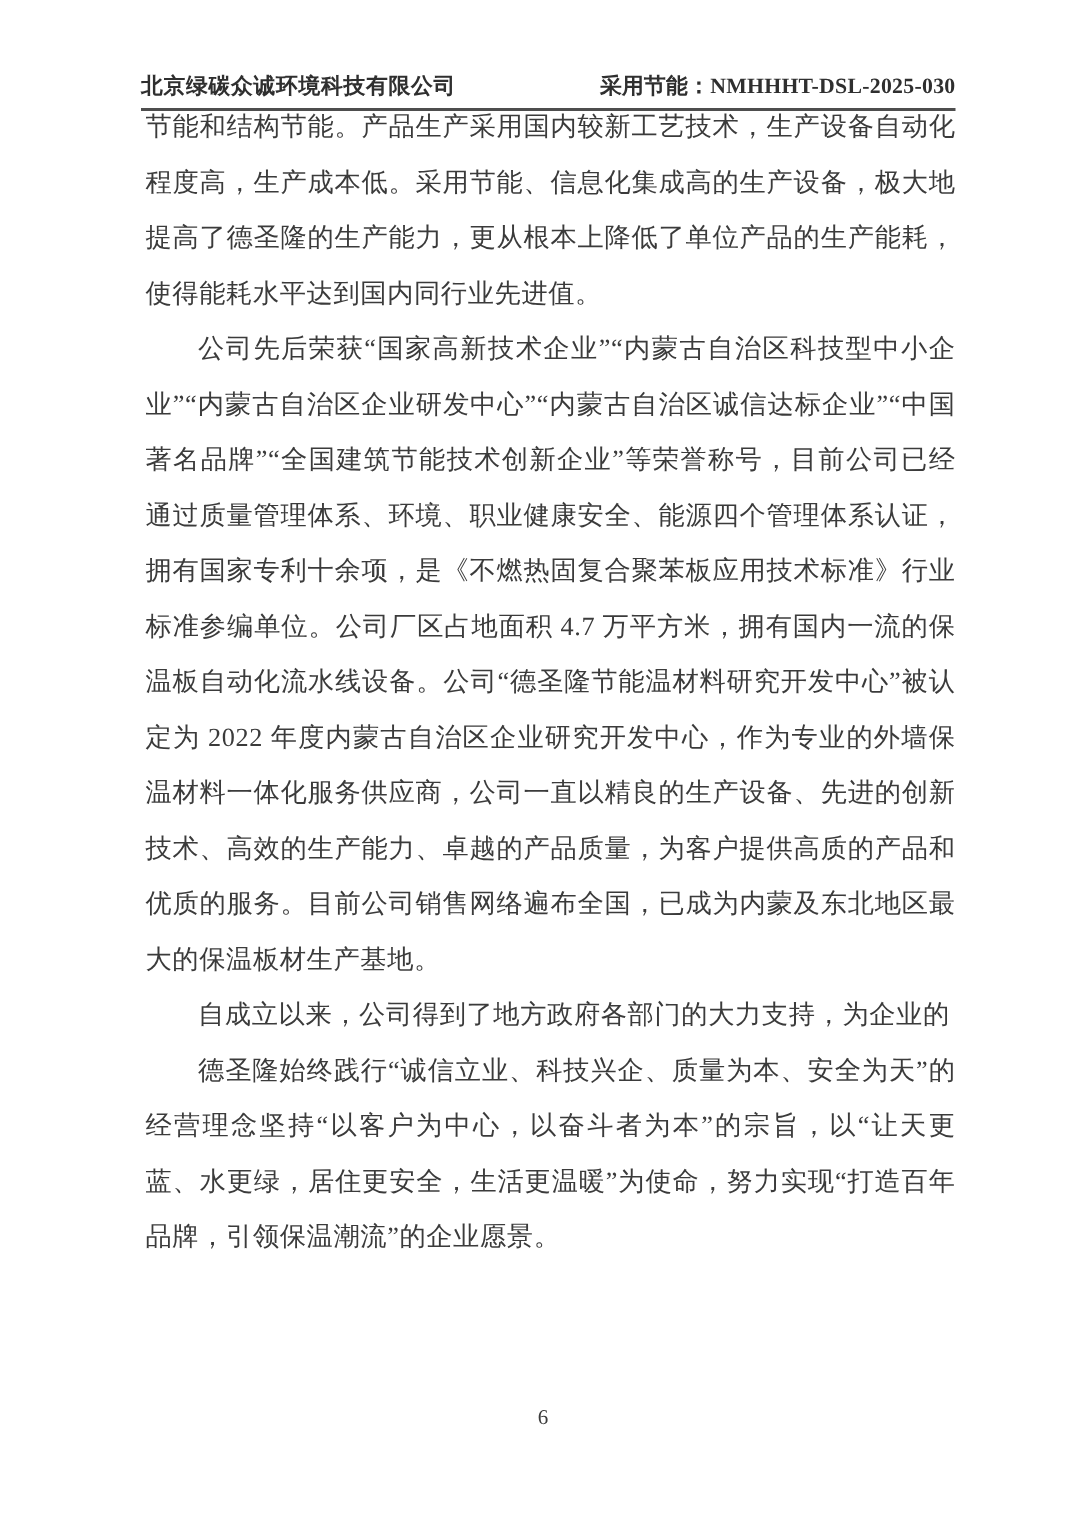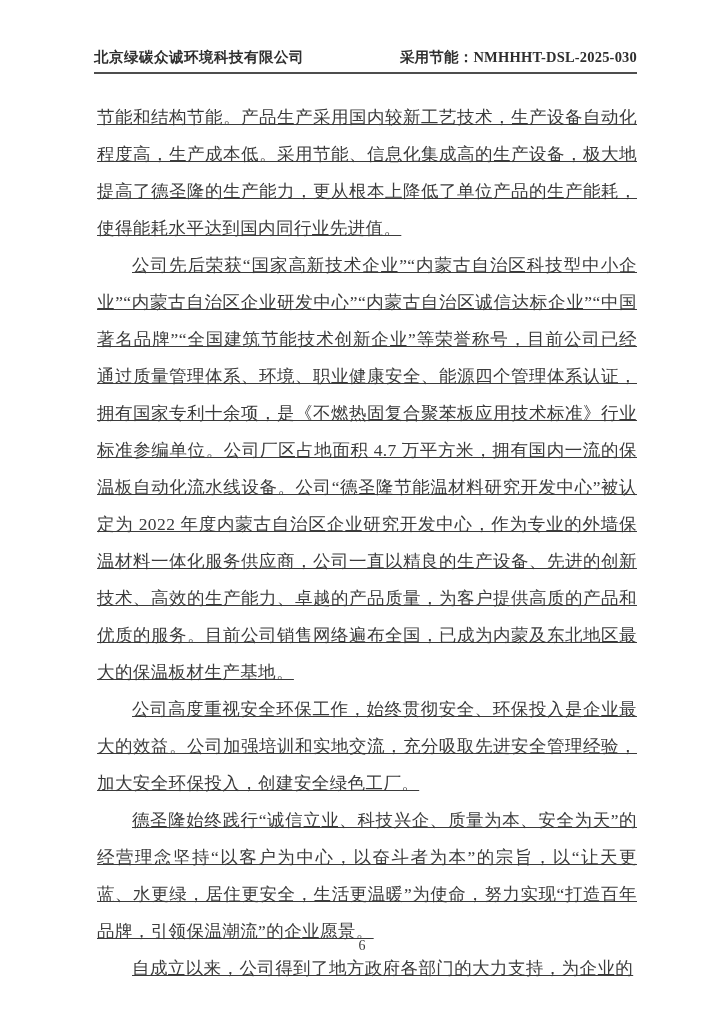--- a/index.html
+++ b/index.html
@@ -32,27 +32,26 @@
     color: #2f2f2f;
     letter-spacing: 0.5px;
     white-space: nowrap;
   }
   .header .doc-number {
     letter-spacing: 0.2px;
   }
   .body-text {
     position: absolute;
     left: 97px;
-    top: 99px;
+    top: 66px;
     width: 540px;
     font-size: 17.5px;
     line-height: 37px;
     letter-spacing: 0.4px;
     text-align: justify;
-    text-decoration: underline;
   }
   .body-text p {
     margin: 0;
     padding: 0;
   }
   .body-text p.indent {
     text-indent: 2em;
   }
   .footer {
     position: absolute;
@@ -70,22 +69,21 @@
 <div class="page">
 
   <div class="header">
     <span>北京绿碳众诚环境科技有限公司</span>
     <span class="doc-number"><span>采用节能：</span><span>NMHHHT-DSL-2025-030</span></span>
   </div>
 
   <div class="body-text">
     <p>节能和结构节能。产品生产采用国内较新工艺技术，生产设备自动化程度高，生产成本低。采用节能、信息化集成高的生产设备，极大地提高了德圣隆的生产能力，更从根本上降低了单位产品的生产能耗，使得能耗水平达到国内同行业先进值。</p>
     <p class="indent">公司先后荣获“国家高新技术企业”“内蒙古自治区科技型中小企业”“内蒙古自治区企业研发中心”“内蒙古自治区诚信达标企业”“中国著名品牌”“全国建筑节能技术创新企业”等荣誉称号，目前公司已经通过质量管理体系、环境、职业健康安全、能源四个管理体系认证，拥有国家专利十余项，是《不燃热固复合聚苯板应用技术标准》行业标准参编单位。公司厂区占地面积 4.7 万平方米，拥有国内一流的保温板自动化流水线设备。公司“德圣隆节能温材料研究开发中心”被认定为 2022 年度内蒙古自治区企业研究开发中心，作为专业的外墙保温材料一体化服务供应商，公司一直以精良的生产设备、先进的创新技术、高效的生产能力、卓越的产品质量，为客户提供高质的产品和优质的服务。目前公司销售网络遍布全国，已成为内蒙及东北地区最大的保温板材生产基地。</p>
-    <p class="indent">公司高度重视安全环保工作，始终贯彻安全、环保投入是企业最大的效益。公司加强培训和实地交流，充分吸取先进安全管理经验，加大安全环保投入，创建安全绿色工厂。</p>
+    <p class="indent">自成立以来，公司得到了地方政府各部门的大力支持，为企业的</p>
     <p class="indent">德圣隆始终践行“诚信立业、科技兴企、质量为本、安全为天”的经营理念坚持“以客户为中心，以奋斗者为本”的宗旨，以“让天更蓝、水更绿，居住更安全，生活更温暖”为使命，努力实现“打造百年品牌，引领保温潮流”的企业愿景。</p>
-    <p class="indent">自成立以来，公司得到了地方政府各部门的大力支持，为企业的</p>
   </div>
 
   <div class="footer">
     <span>6</span>
   </div>
 
 </div>
 
 </body></html>

